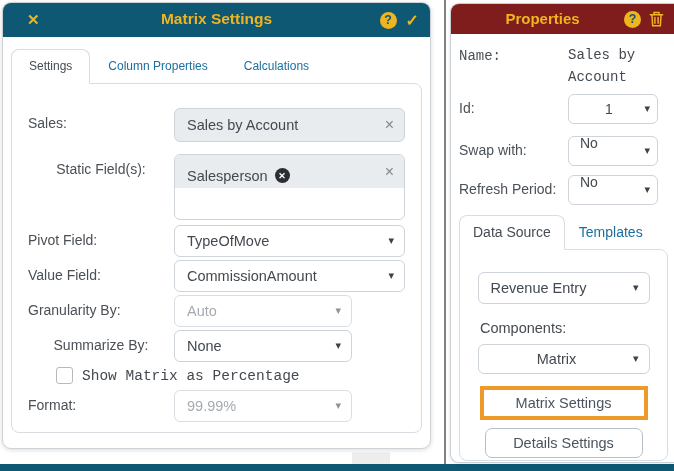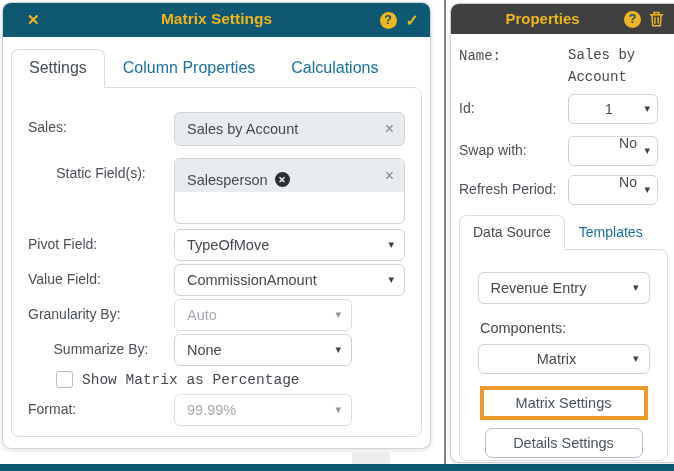--- a/index.html
+++ b/index.html
@@ -12,21 +12,21 @@
   .dlg-header{position:relative;height:34px;background:#0e5873;border-radius:8px 8px 0 0;}
   .icon-close{position:absolute;left:24px;top:8px;color:#f0b41f;font-weight:bold;font-size:15px;cursor:pointer;}
   .dlg-title{position:absolute;left:0;right:0;top:7px;text-align:center;color:#f0b41f;font-weight:bold;font-size:15.5px;}
   .hdr-icons{position:absolute;right:11px;top:0;height:34px;display:flex;align-items:center;gap:9px;}
   .icon-help{width:17px;height:17px;border-radius:50%;background:#f0b41f;color:#0e5873;font-weight:bold;
              font-size:12.5px;display:flex;align-items:center;justify-content:center;cursor:pointer;}
   .icon-check{color:#f0b41f;font-weight:bold;font-size:16px;cursor:pointer;}
 
   .dlg-body{padding:12px 8px 0 8px;}
   .tabs{display:flex;position:relative;z-index:2;}
-  .tab{padding:9px 17px 10px;font-size:16px;color:#1a6f9f;border:1px solid transparent;
+  .tab{padding:9px 17px 10px;font-size:12px;color:#1a6f9f;border:1px solid transparent;
        border-radius:8px 8px 0 0;cursor:pointer;white-space:nowrap;}
   .tab.active{color:#454c53;background:#fff;border-color:#d9dde1;border-bottom-color:#fff;}
   .tab-content{border:1px solid #d9dde1;border-radius:0 8px 8px 8px;margin-top:-1px;
                padding:24px 16px 10px;position:relative;z-index:1;}
 
   .frow{display:flex;align-items:flex-start;}
   .flabel{width:146px;flex:none;font-size:14px;color:#4a5056;padding-top:7px;}
   .input-filled{flex:1;height:34px;background:#e9ecef;border:1px solid #ced4da;border-radius:6px;
                 display:flex;align-items:center;padding:0 10px 0 12px;font-size:14.5px;color:#43494f;
                 box-sizing:border-box;cursor:text;}
@@ -55,29 +55,29 @@
 
   
   .vsep{position:absolute;left:444px;top:0;width:2px;height:464px;background:#7d8287;}
   .bottombar{position:absolute;left:0;bottom:0;width:674px;height:7px;background:#0e5873;}
   .scroll-frag{position:absolute;left:352px;top:452px;width:38px;height:13px;background:#ededee;}
 
   
   .rpanel{position:absolute;left:450px;top:3px;width:224px;height:460px;background:#fff;
           border:1px solid #c9ced3;border-right:none;border-radius:9px 0 0 9px;box-sizing:border-box;
           box-shadow:0 1px 4px rgba(0,0,0,.10);}
-  .rp-header{position:relative;height:30px;background:#404040;border-radius:8px 0 0 0;}
+  .rp-header{position:relative;height:30px;background:#7f1d1d;border-radius:8px 0 0 0;}
   .rp-title{position:absolute;left:0;right:40px;top:6px;text-align:center;color:#f0b41f;
             font-weight:bold;font-size:15px;}
   .rp-icons{position:absolute;right:10px;top:0;height:30px;display:flex;align-items:center;gap:8px;}
   .rp-body{padding:8px 6px 0 8px;}
   .rrow{display:flex;align-items:flex-start;margin-right:10px;}
   .rlabel{flex:1;font-size:14px;color:#4a5056;padding-top:6px;}
   .rvalue{width:90px;font-size:14px;color:#43494f;line-height:22px;padding-top:2px;}
-  .sel.small{width:90px;height:30px;padding:0 20px 16px 11px;font-size:14px;flex:none;justify-content:flex-end;}
+  .sel.small{width:90px;height:30px;padding:0 20px 16px 11px;font-size:14px;flex:none;}
   .sel.small .caret{right:7px;}
   .sel.small.centered{justify-content:center;padding:0 14px 0 6px;}
   .rtabs{display:flex;position:relative;z-index:2;margin-top:2px;}
   .rtab{padding:8px 13px 9px;font-size:14px;color:#1a6f9f;border:1px solid transparent;
         border-radius:8px 8px 0 0;cursor:pointer;}
   .rtab.active{color:#454c53;background:#fff;border-color:#d9dde1;border-bottom-color:#fff;}
   .rtab-content{border:1px solid #d9dde1;border-radius:0 8px 8px 8px;margin-top:-1px;
                 height:212px;box-sizing:border-box;padding:22px 0 0;position:relative;z-index:1;}
   .sel.src{width:172px;height:32px;margin:0 auto 16px;}
   .components-label{font-size:14.5px;color:#43494f;margin:0 0 8px 20px;}

